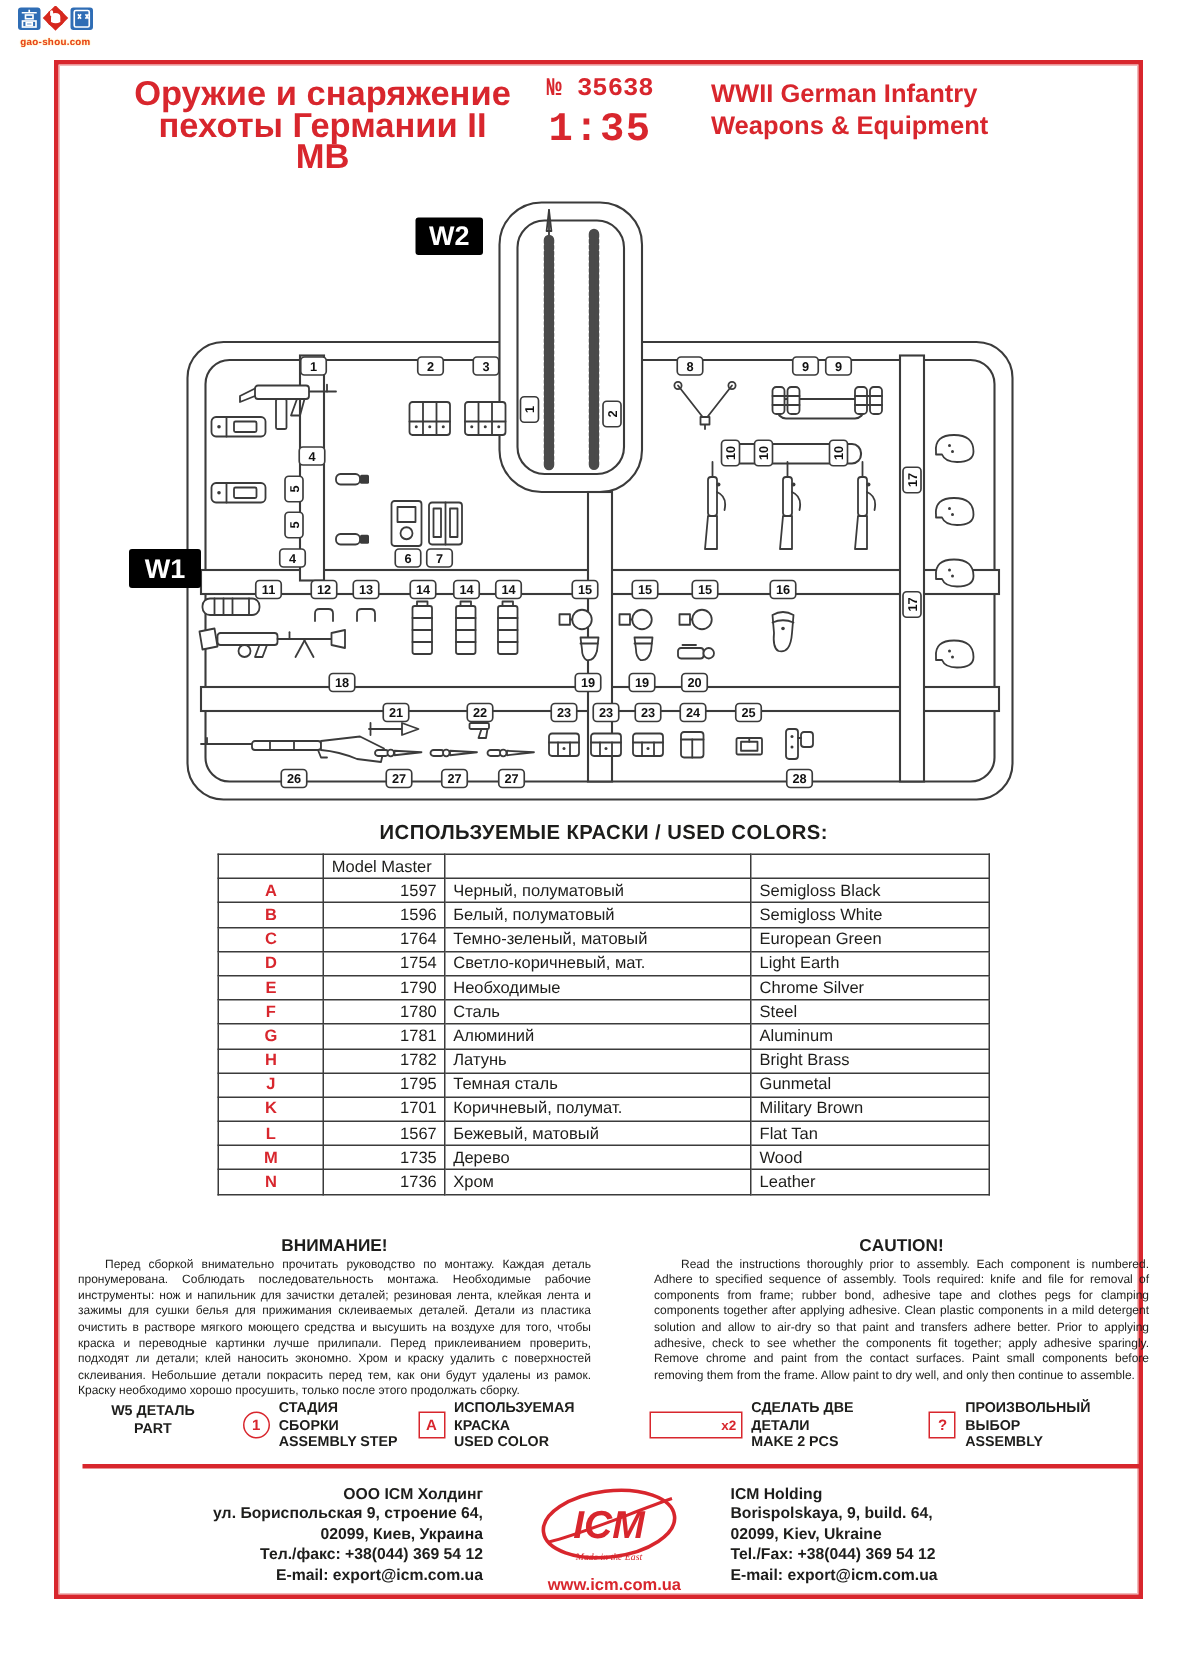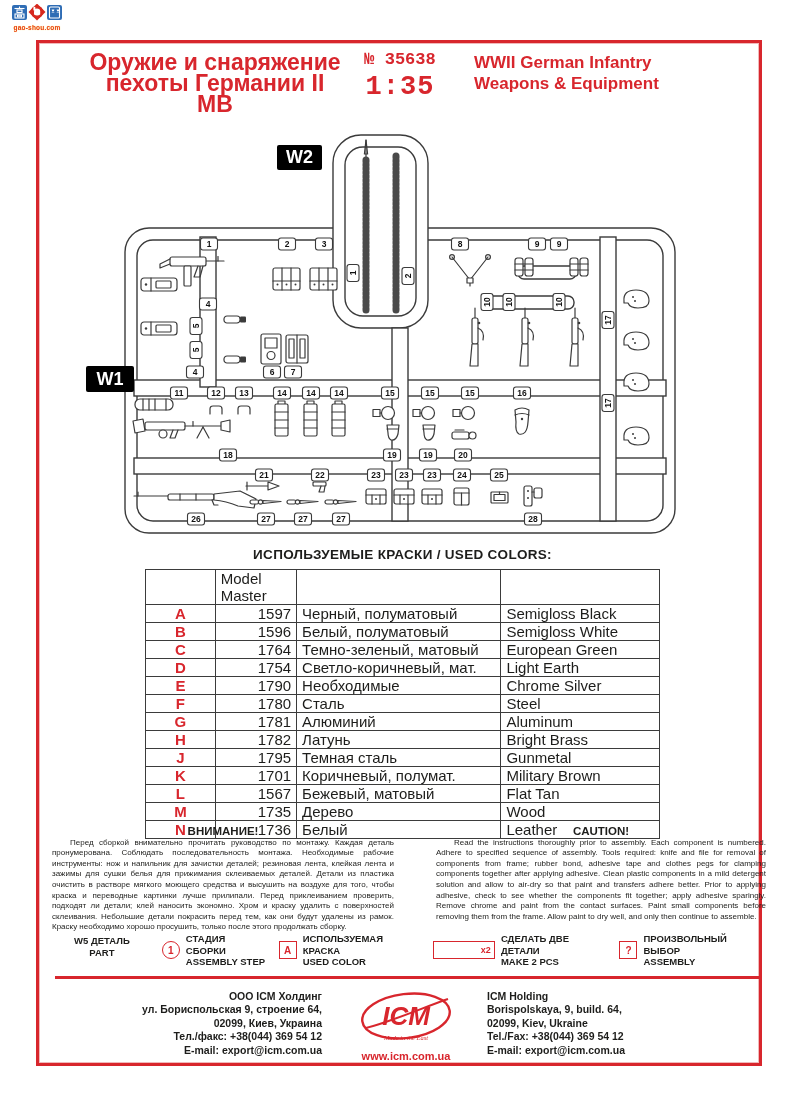--- a/index.html
+++ b/index.html
@@ -27,21 +27,21 @@
   .part *{stroke:#3b3b3b;stroke-width:1.2;fill:none;stroke-linecap:round;stroke-linejoin:round;}
   .part .f{fill:#fff;}
   .part .d{fill:#3b3b3b;stroke:none;}
   .part .belt{stroke:#4a4a4a;stroke-width:7;stroke-dasharray:1.8 2.1;}
   .part .spine{stroke:#4a4a4a;stroke-width:1.3;}
   
   .colors-title{left:145px;top:547px;width:515px;text-align:center;font-size:13.5px;font-weight:bold;letter-spacing:.3px;}
   .ctab{left:145px;top:569px;}
   table{border-collapse:collapse;}
   .ctab table{width:515px;border:1.5px solid #3b3b3b;}
-  .ctab td,.ctab th{border:1px solid #3b3b3b;font-size:15px;height:15.2px;padding:0 5px;font-weight:normal;}
+  .ctab td,.ctab th{border:1px solid #3b3b3b;font-size:11px;height:15.2px;padding:0 5px;font-weight:normal;}
   .ctab .c-ltr{width:62px;text-align:center;color:#d8262d;font-weight:bold;}
   .ctab .c-code{width:72px;text-align:right;}
   .ctab .c-ru{width:200px;text-align:left;}
   .ctab .c-en{width:153px;text-align:left;}
   .ctab th{text-align:left;}
   
   .warn{font-size:8px;line-height:10.6px;text-align:justify;}
   .warn p{margin:1px 0 0 0;text-indent:18px;}
   .warn h4{margin:0;text-align:center;font-size:11.5px;}
   .warn-ru{left:52px;top:826px;width:342px;}
@@ -52,21 +52,21 @@
   .lg-grp{display:flex;align-items:center;gap:6px;margin-left:13px;}
   .sym{width:16px;height:16px;border:1.7px solid #d8262d;color:#d8262d;display:flex;align-items:center;justify-content:center;
        font-size:10px;font-weight:bold;flex:0 0 auto;}
   .sym.circ{border-radius:50%;}
   .sym.x2{font-size:9px;padding-left:44px;}
   
   .redline{left:55px;top:976px;width:706px;height:2.5px;background:#d8262d;}
   .foot{font-size:10.5px;font-weight:bold;line-height:13.4px;}
   .foot-ru{left:60px;top:990px;width:262px;text-align:right;}
   .foot-en{left:487px;top:990px;width:262px;text-align:left;}
-  .foot-logo{left:358px;top:990px;width:96px;text-align:center;}
+  .foot-logo{left:358px;top:990px;width:96px;text-align:right;}
   .foot-site{color:#d8262d;font-size:11px;font-weight:bold;margin-top:-2px;}
 </style>
 </head>
 <body>
 
 <div class="abs wm">
   <svg width="50" height="17" viewBox="0 0 50 17">
     <rect x="0" y="1" width="15" height="15" rx="2" fill="#2f6db5"></rect>
     <g stroke="#fff" stroke-width="1.1" fill="none">
       <line x1="7.5" y1="2.5" x2="7.5" y2="4"></line>
@@ -671,21 +671,21 @@
         </tr>
         <tr>
           <td class="c-ltr">M</td>
           <td class="c-code">1735</td>
           <td class="c-ru">Дерево</td>
           <td class="c-en">Wood</td>
         </tr>
         <tr>
           <td class="c-ltr">N</td>
           <td class="c-code">1736</td>
-          <td class="c-ru">Белый</td>
+          <td class="c-ru">Хром</td>
           <td class="c-en">Leather</td>
         </tr>
       </tbody>
   </table>
 </div>
 
 <div class="abs warn warn-ru">
   <h4>ВНИМАНИЕ!</h4>
   <p>Перед сборкой внимательно прочитать руководство по монтажу. Каждая деталь пронумерована. Соблюдать последовательность монтажа. Необходимые рабочие инструменты: нож и напильник для зачистки деталей; резиновая лента, клейкая лента и зажимы для сушки белья для прижимания склеиваемых деталей. Детали из пластика очистить в растворе мягкого моющего средства и высушить на воздухе для того, чтобы краска и переводные картинки лучше прилипали. Перед приклеиванием проверить, подходят ли детали; клей наносить экономно. Хром и краску удалить с поверхностей склеивания. Небольшие детали покрасить перед тем, как они будут удалены из рамок. Краску необходимо хорошо просушить, только после этого продолжать сборку.</p>
 </div>

